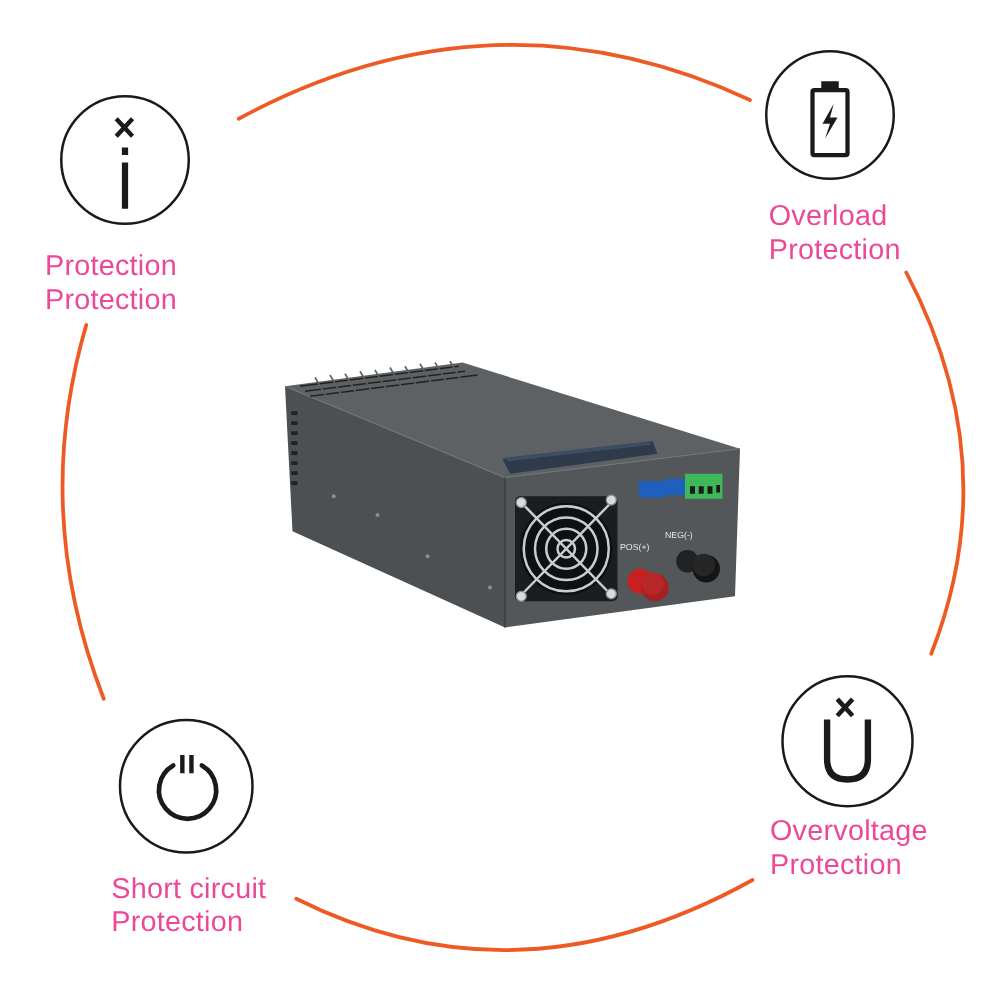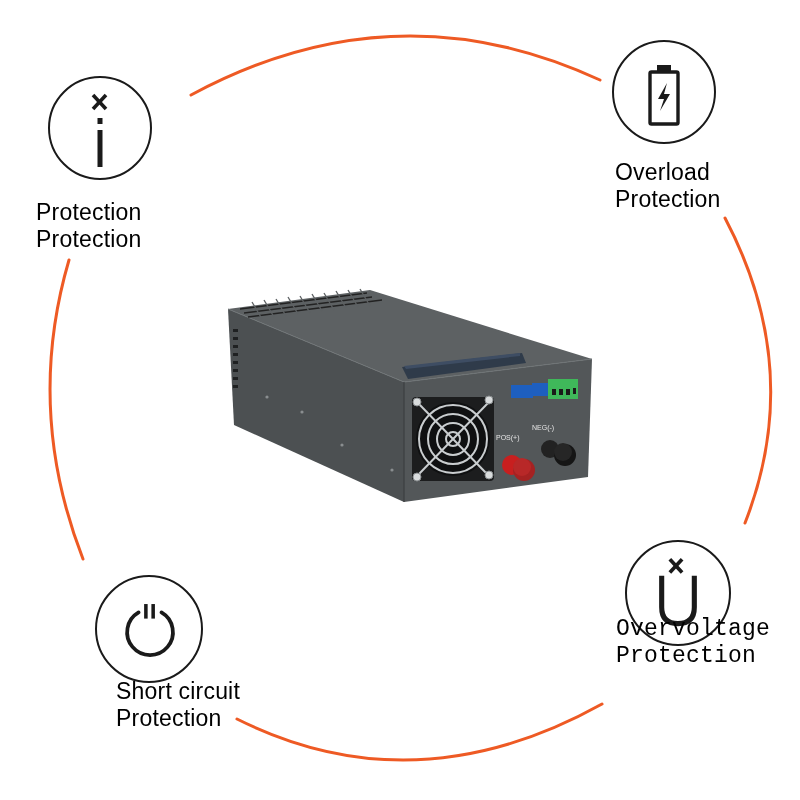--- a/index.html
+++ b/index.html
@@ -3,21 +3,21 @@
 <meta charset="utf-8">
 <style>
   html, body { margin: 0; padding: 0; background: #ffffff; }
   body { width: 800px; height: 800px; position: relative; overflow: hidden;
          font-family: "Liberation Sans", "DejaVu Sans", sans-serif; }
   .ring { position: absolute; left: 0; top: 0; width: 800px; height: 800px; }
   .feature { position: absolute; }
   .icon-circle { position: absolute; border: 2.5px solid #1a1a1a; border-radius: 50%;
                  width: 102px; height: 102px; box-sizing: border-box; background: #fff; }
   .icon-circle svg { position: absolute; left: 0; top: 0; width: 100%; height: 100%; }
-  .label { position: absolute; font-size: 23px; line-height: 27px; color: #000000;
+  .label { position: absolute; font-size: 23px; line-height: 27px; color: #ec4899;
            letter-spacing: 0.2px; white-space: nowrap; }
   .label span { display: block; }
   .product { position: absolute; left: 222px; top: 287px; width: 376px; height: 222px; }
 </style>
 </head>
 <body>
 
 <svg class="ring" viewBox="0 0 800 800">
   <g fill="none" stroke="#ee5a24" stroke-width="3" stroke-linecap="round">
 
@@ -63,37 +63,37 @@
 </div>
 
 <div class="feature">
   <div class="icon-circle" style="left:95px;top:575px;width:108px;height:108px;">
     <svg viewBox="0 0 100 100">
       <path d="M40,34 A22,22 0 1 0 62,34" fill="none" stroke="#1a1a1a" stroke-width="3.6" stroke-linecap="round"></path>
       <line x1="47" y1="26" x2="47" y2="40" stroke="#1a1a1a" stroke-width="3.4"></line>
       <line x1="54" y1="26" x2="54" y2="40" stroke="#1a1a1a" stroke-width="3.4"></line>
     </svg>
   </div>
-  <div class="label" style="left:89px;top:678px;margin-left:27px;">
+  <div class="label" style="left:89px;top:697px;">
     <span>Short circuit</span>
     <span>Protection</span>
   </div>
 </div>
 
 <div class="feature">
   <div class="icon-circle" style="left:625px;top:540px;width:106px;height:106px;">
     <svg viewBox="0 0 100 100">
       <g stroke="#1a1a1a" stroke-width="3.6" fill="none">
         <line x1="42" y1="17" x2="54" y2="30"></line>
         <line x1="54" y1="17" x2="42" y2="30"></line>
         <path d="M34,33 L34,64 Q34,80 50,80 Q66,80 66,64 L66,33" stroke-width="5"></path>
       </g>
     </svg>
   </div>
-  <div class="label" style="left:616px;top:616px;font-family:Liberation Mono, monospace;">
+  <div class="label" style="left:616px;top:651px;">
     <span>Overvoltage</span>
     <span>Protection</span>
   </div>
 </div>
 
 <svg class="product" viewBox="0 0 376 222">
 
   <polygon points="6,22 182,95 182,215 12,138" fill="#4c5052"></polygon>
 
   <polygon points="6,22 148,3 370,72 182,95" fill="#5d6163"></polygon>

